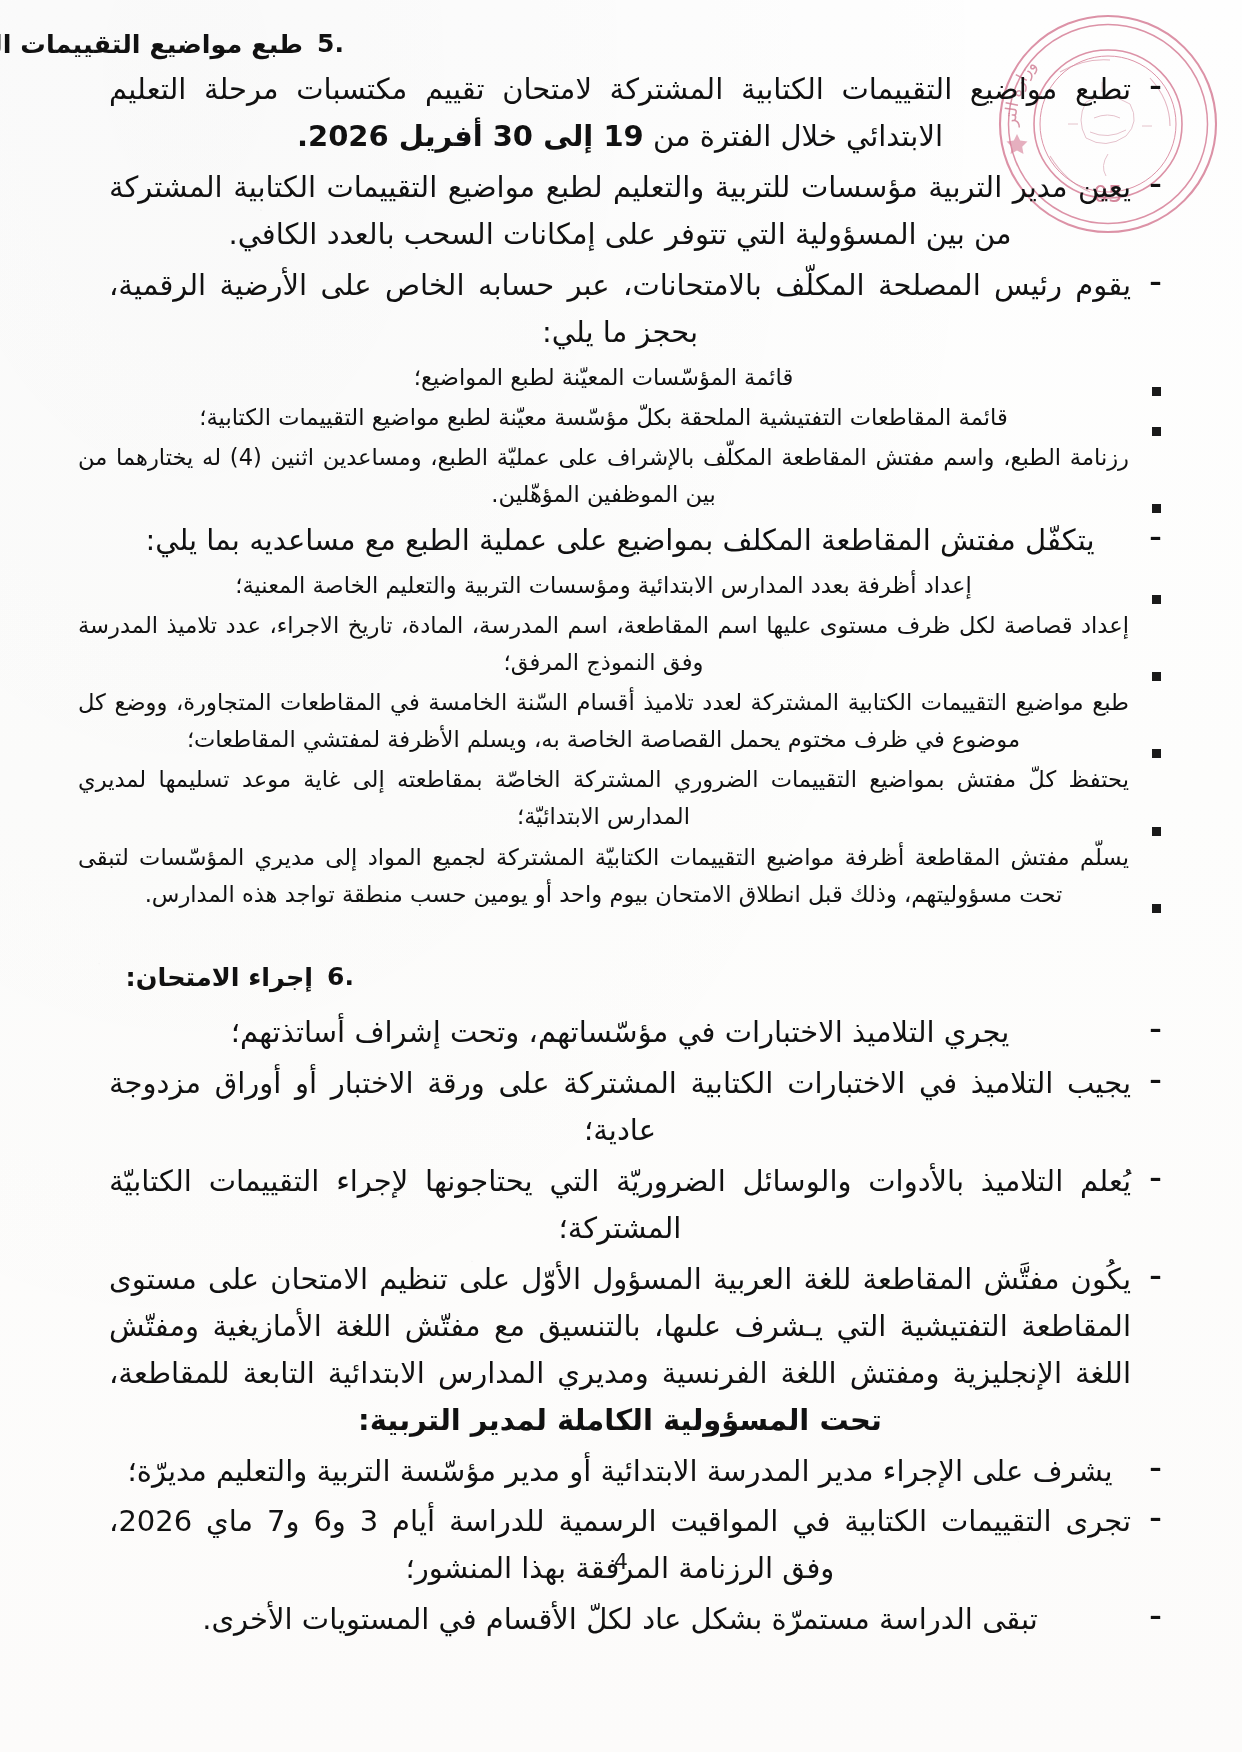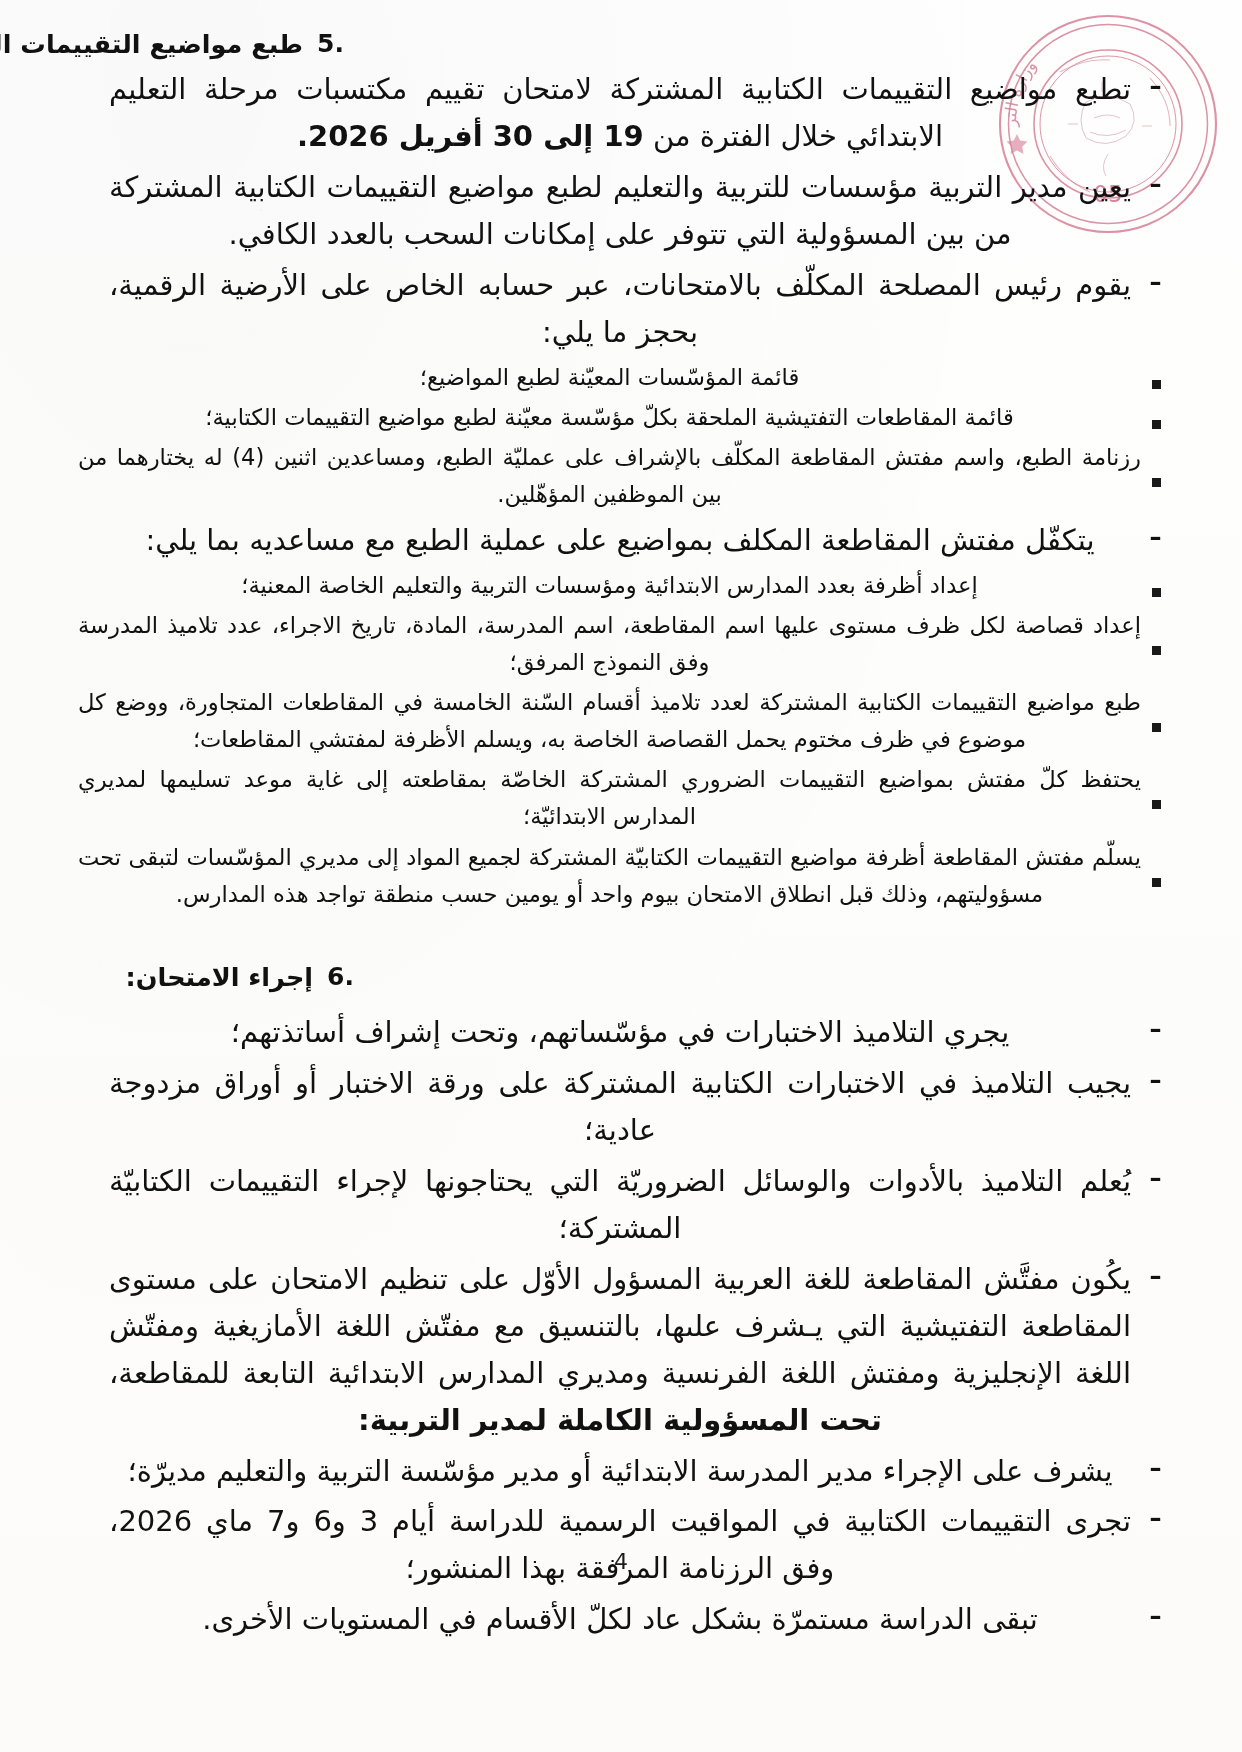--- a/index.html
+++ b/index.html
@@ -100,22 +100,22 @@
     line-height: 1.62;
     text-align: justify;
     text-align-last: center;
     margin-left: 31px;
   }
 
   
   .sq-item {
     display: flex;
     flex-direction: row;
-    align-items: center;
-    gap: 8px;
+    align-items: flex-end;
+    gap: 20px;
     margin: 3px 0 0 0;
   }
   .sq-item .marker {
     flex: 0 0 auto;
     width: 15px;
     padding-top: 13px;
   }
   .sq-item .marker i {
     display: block;
     width: 9px;

